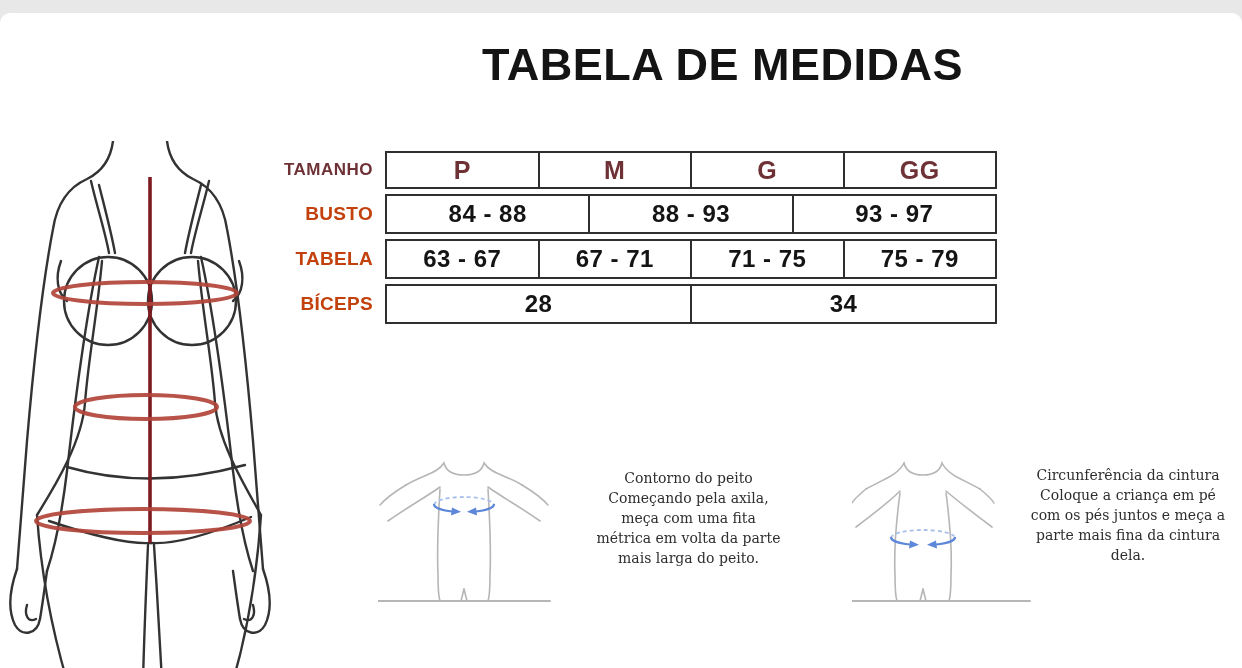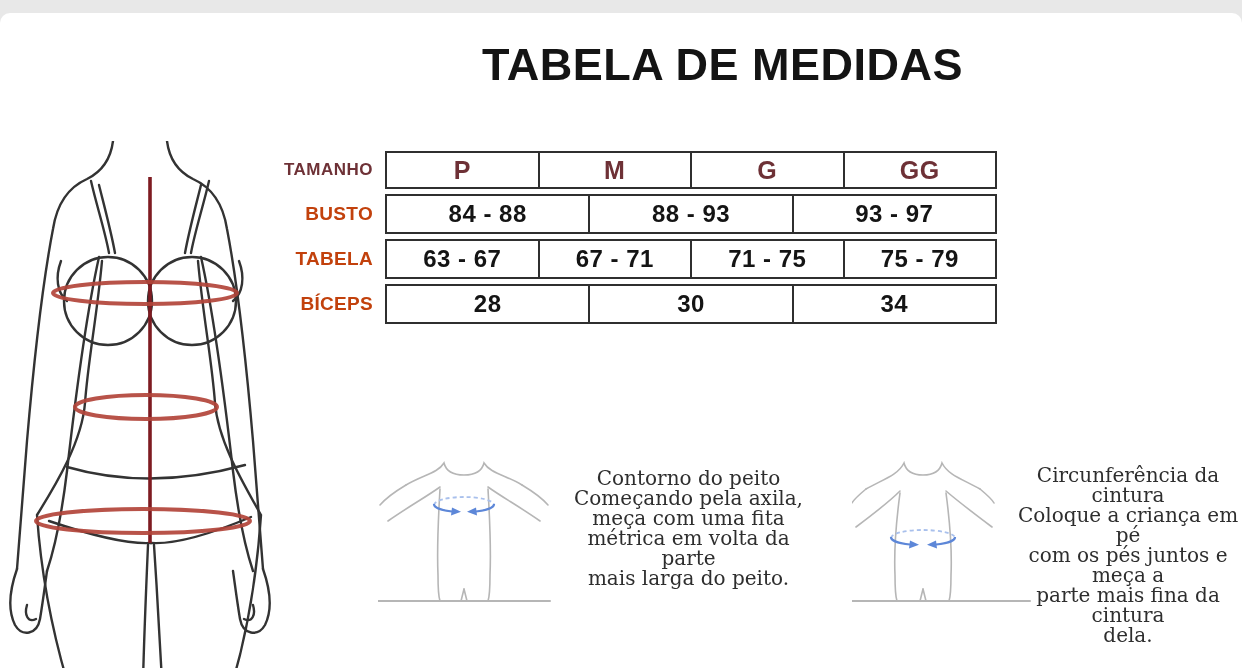--- a/index.html
+++ b/index.html
@@ -36,21 +36,21 @@
     flex:1; display:flex; align-items:center; justify-content:center;
     border-left:2px solid #2f2f2f; font-weight:700; font-size:24px; color:#141414;
     letter-spacing:.5px;
   }
   .cell:first-child { border-left:none; }
   .trow.head .cell { font-size:25px; color:#6e3136; }
   
   .instr {
     position:absolute; text-align:center;
     font-family:"DejaVu Serif", serif; color:#2e2e2e;
-    font-size:20px; line-height:20px;
+    font-size:14px; line-height:20px;
   }
   .instr .body { white-space:pre-line; }
   .instr.one { left:566px; top:455px; width:245px; }
   .instr.two { left:1008px; top:452px; width:240px; }
   
   .main-fig { position:absolute; left:5px; top:128px; width:300px; height:540px; }
   .mini-fig-1 { position:absolute; left:378px; top:430px; width:175px; height:168px; }
   .mini-fig-2 { position:absolute; left:852px; top:430px; width:185px; height:168px; }
   svg { display:block; }
 </style>
@@ -130,21 +130,20 @@
         <div class="cell">93 - 97</div>
       </div>
       <div class="trow">
         <div class="cell">63 - 67</div>
         <div class="cell">67 - 71</div>
         <div class="cell">71 - 75</div>
         <div class="cell">75 - 79</div>
       </div>
       <div class="trow">
         <div class="cell">28</div>
-        <div class="cell">30</div>
         <div class="cell">34</div>
       </div>
     </div>
   </div>
 
   <div class="mini-fig-1">
     <svg viewBox="0 0 175 168" width="175" height="168">
       <g fill="none" stroke="#b6b6b6" stroke-width="1.6" stroke-linecap="round">
         <path d="M28,42 C45,32 60,30 66,20 C68,28 75,32 86,32 C97,32 104,28 106,20 C112,30 127,32 144,42"></path>
         <path d="M28,42 C18,48 8,55 2,62"></path>

